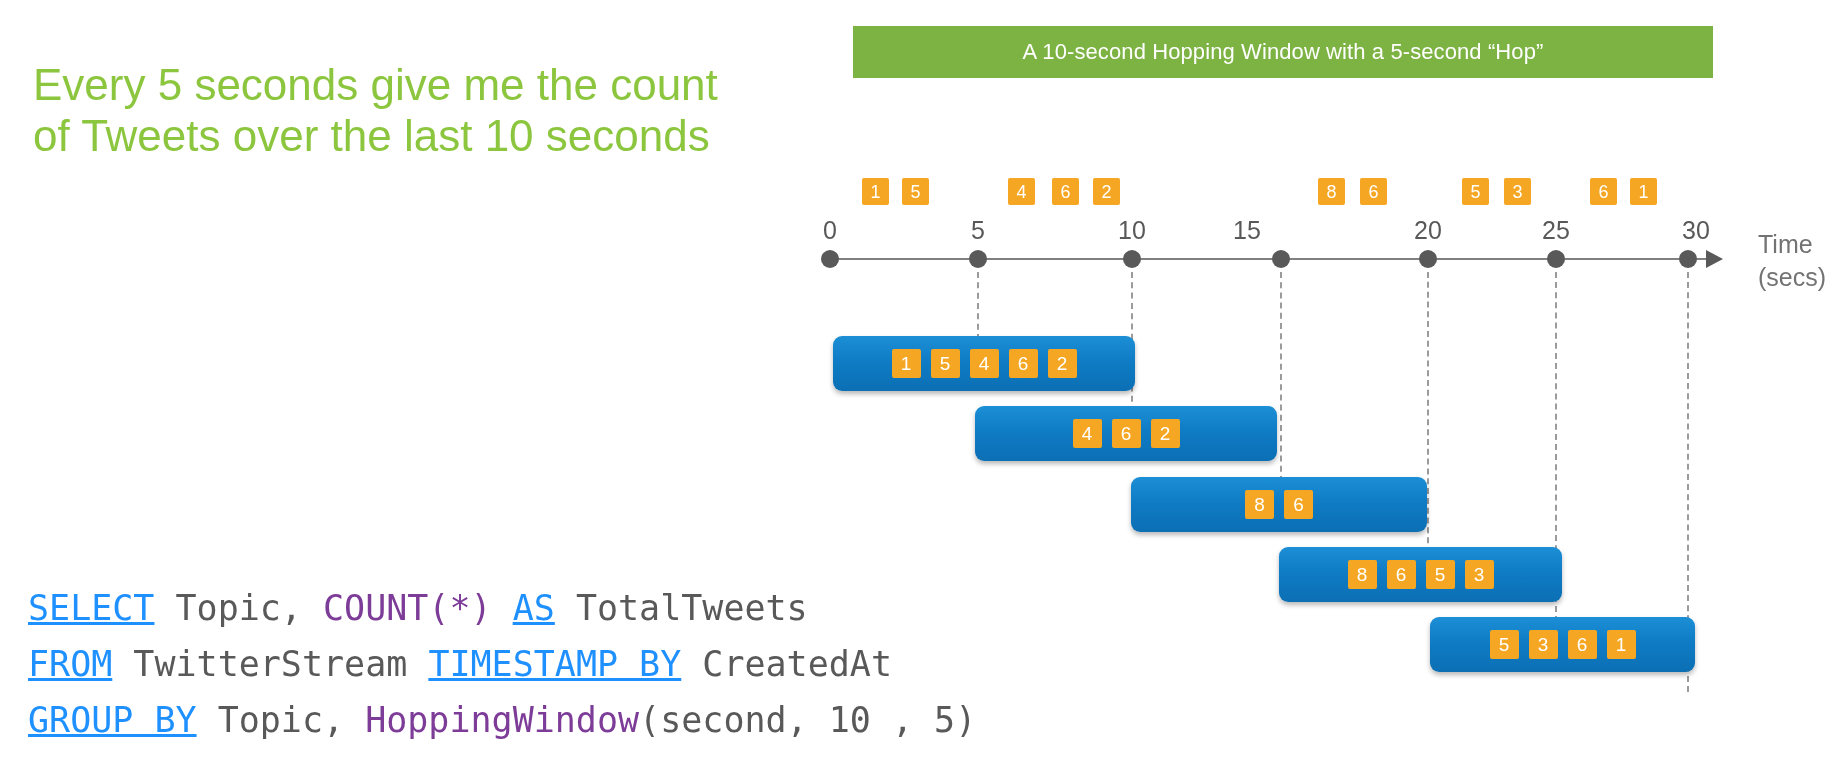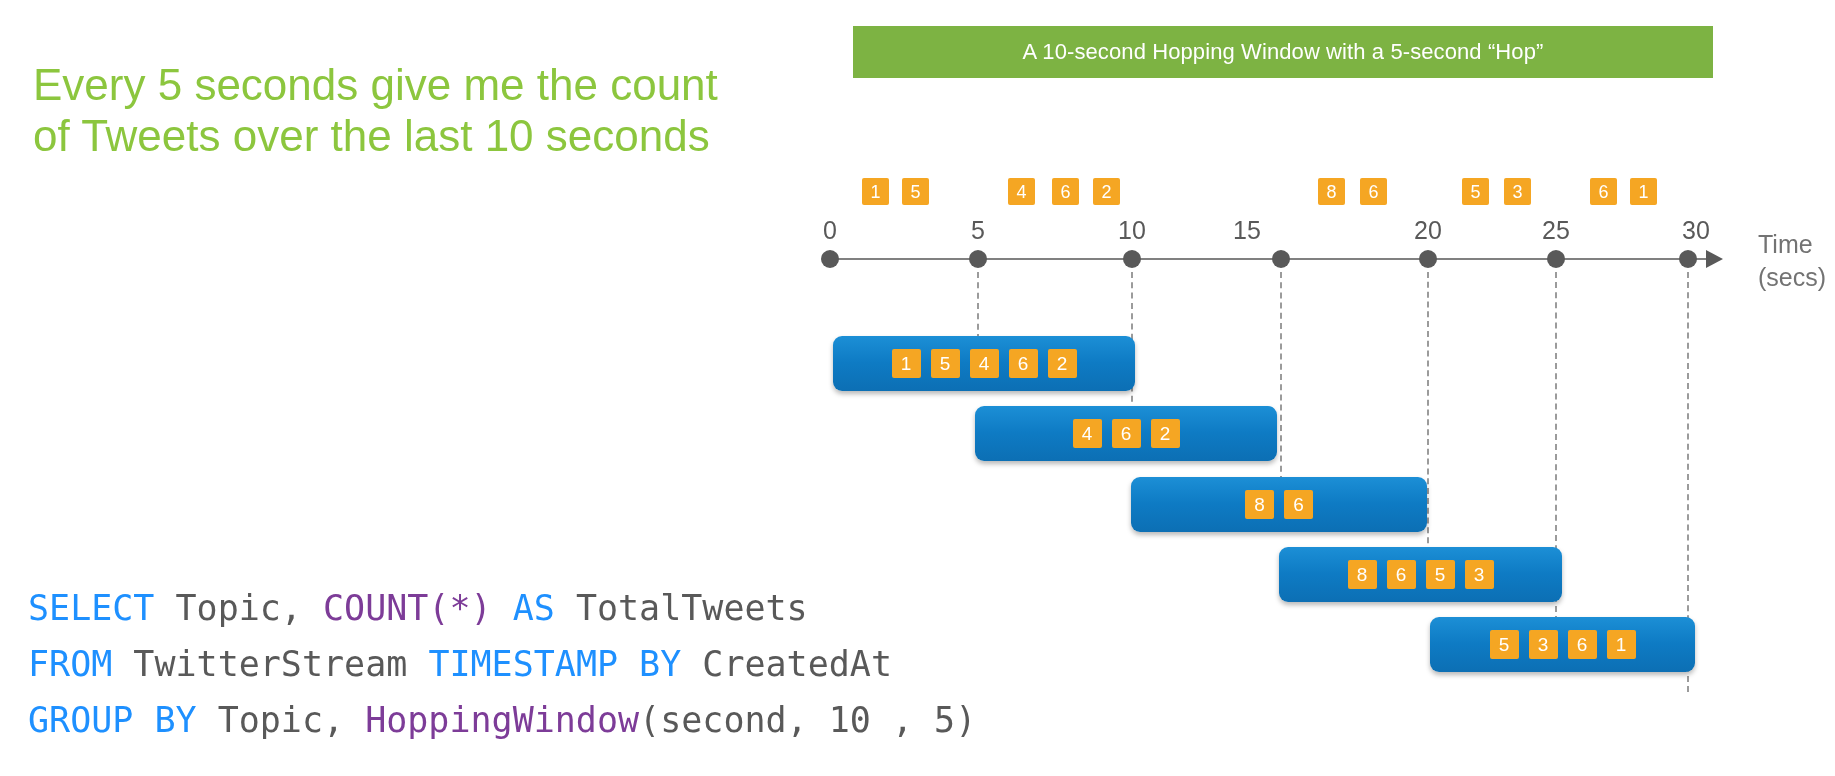--- a/index.html
+++ b/index.html
@@ -71,21 +71,21 @@
   }
   .window .chip{position:relative;top:auto;left:auto;margin:0 5px;
     width:29px;height:29px;font-size:19px;}
 
   
   #sql{
     position:absolute;left:28px;top:580px;
     font-family:"DejaVu Sans Mono", monospace;
     font-size:35px;line-height:56px;white-space:pre;
   }
-  .kw{color:#1E90FF;}
+  .kw{color:#1E90FF;text-decoration:underline;}
   .fn{color:#7D3C98;}
   .id{color:#595959;}
 </style>
 </head>
 <body>
 
 <div class="stage">
 
   <div id="headline">Every 5 seconds give me the count of Tweets over the last 10 seconds</div>
 

